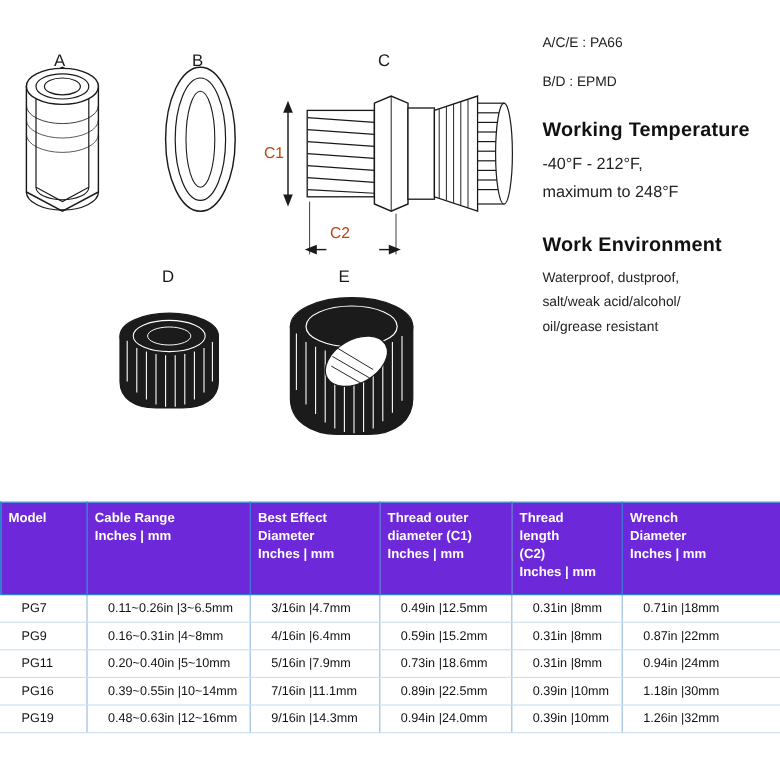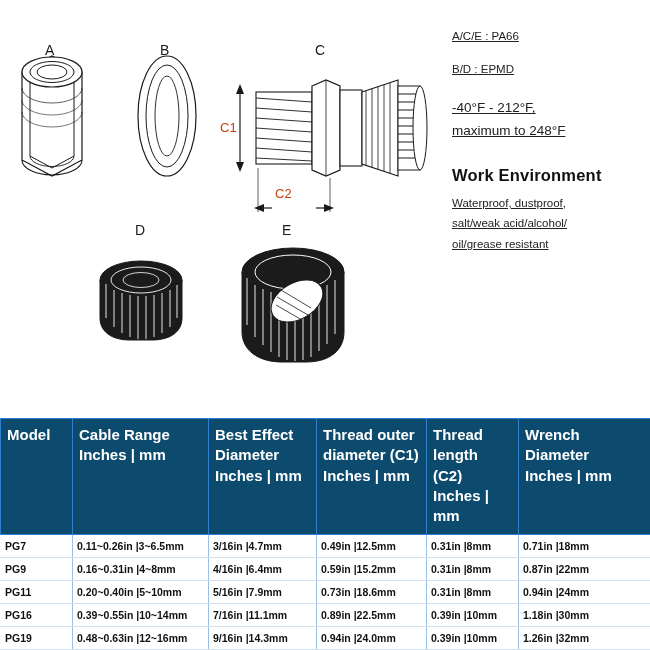--- a/index.html
+++ b/index.html
@@ -52,21 +52,20 @@
     font-weight: bold;
     color: #111;
     margin: 0 0 10px 0;
     letter-spacing: .2px;
   }
   .spec-line {
     font-size: 11.5px;
     color: #222;
     margin: 0 0 4px 0;
     line-height: 1.45;
-    text-decoration: underline;
   }
   .spec-line.big {
     font-size: 13.5px;
     line-height: 1.35;
   }
   .spec-block {
     margin-bottom: 16px;
   }
   .spec-gap {
     height: 12px;
@@ -78,45 +77,44 @@
     left: 0;
     top: 418px;
     width: 650px;
   }
   table.spec-table {
     border-collapse: collapse;
     width: 650px;
     table-layout: fixed;
   }
   table.spec-table th {
-    background: #0c4a6e;
+    background: #6d28d9;
     color: #ffffff;
-    font-size: 15px;
+    font-size: 11px;
     font-weight: bold;
     text-align: left;
     vertical-align: top;
     padding: 6px 4px 8px 6px;
     line-height: 1.35;
     border: 1px solid #2f7fd1;
     height: 62px;
   }
   table.spec-table td {
     font-size: 10.5px;
     color: #111;
     text-align: left;
     vertical-align: middle;
-    padding: 5px 3px 5px 4px;
+    padding: 5px 3px 5px 17px;
     border-left: 1px solid #9bbfe3;
     border-right: 1px solid #9bbfe3;
     border-top: 1px solid #ffffff;
     border-bottom: 1px solid #cfe0f1;
     background: #ffffff;
     white-space: nowrap;
     overflow: hidden;
-    font-weight: bold;
   }
   table.spec-table tr td:first-child {
     border-left: 1px solid #ffffff;
   }
   table.spec-table tr td:last-child {
     border-right: 1px solid #c2410c;
   }
   .col0 { width: 72px; }
   .col1 { width: 136px; }
   .col2 { width: 108px; }
@@ -270,20 +268,21 @@
 
   <div class="specs">
 
     <div class="spec-block">
       <div class="spec-line">A/C/E : PA66</div>
       <div class="spec-gap"></div>
       <div class="spec-line">B/D : EPMD</div>
     </div>
 
     <div class="spec-block" style="margin-top:22px;">
+      <div class="spec-heading">Working Temperature</div>
       <div class="spec-line big">-40°F - 212°F,</div>
       <div class="spec-line big">maximum to 248°F</div>
     </div>
 
     <div class="spec-block" style="margin-top:26px;">
       <div class="spec-heading">Work Environment</div>
       <div class="spec-line">Waterproof, dustproof,</div>
       <div class="spec-line">salt/weak acid/alcohol/</div>
       <div class="spec-line">oil/grease  resistant</div>
     </div>

